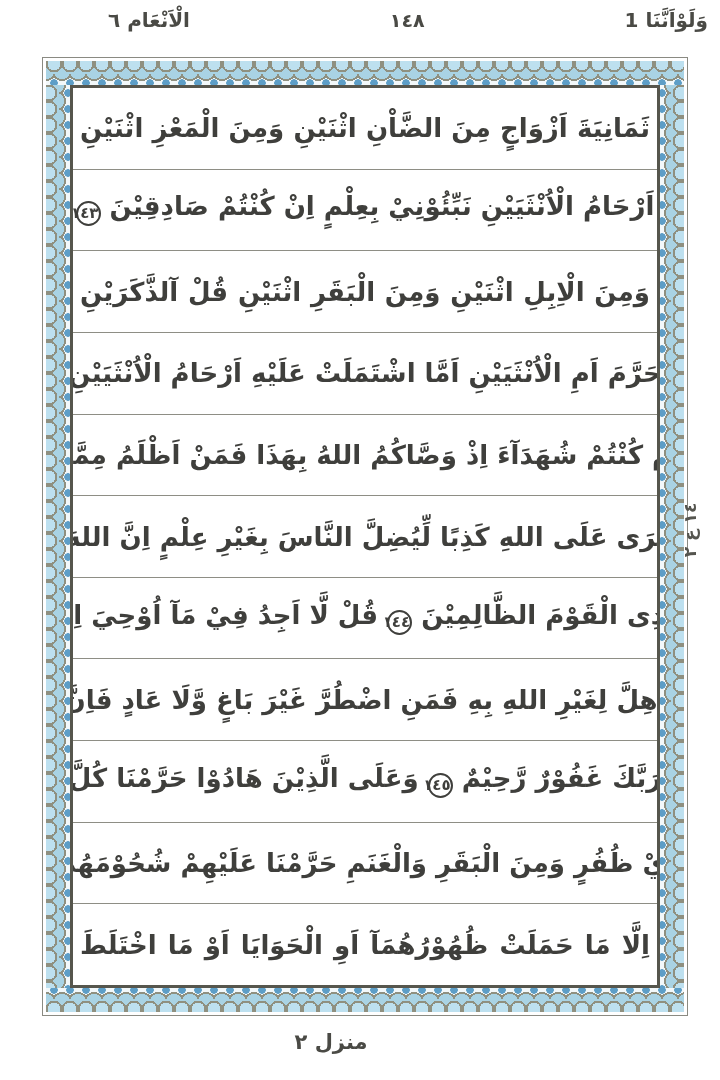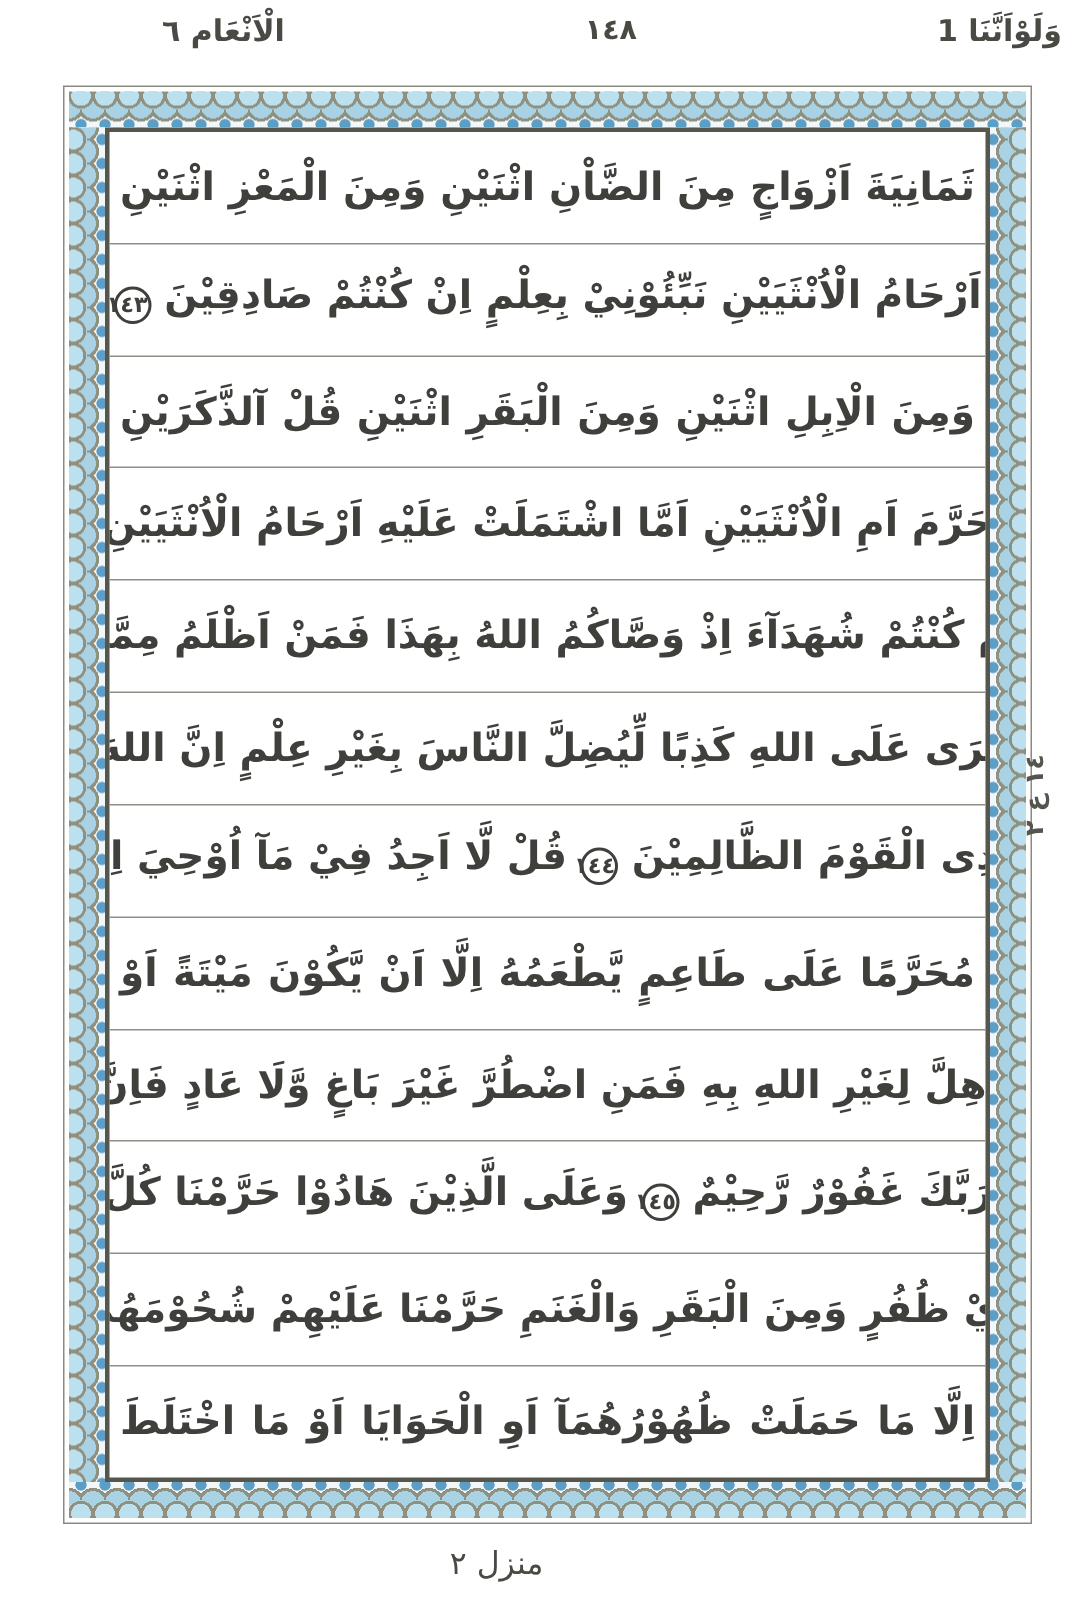--- a/index.html
+++ b/index.html
@@ -98,21 +98,21 @@
     direction:rtl;
     font-size:17px;font-weight:bold;color:#55554f;
     white-space:nowrap;
   }
 
   
   .footer{
     position:absolute;left:0;right:58px;top:1030px;
     text-align:center;
     direction:rtl;
-    font-size:21px;font-weight:normal;color:#4a4a45;
+    font-size:21px;font-weight:bold;color:#4a4a45;
   }
 </style>
 </head>
 <body>
 
 <div class="page">
 
   <div class="header">
     <span class="hdr-right">وَلَوْاَنَّنَا 1</span>
     <span class="hdr-num">١٤٨</span>
@@ -141,23 +141,20 @@
           <div class="qrow">
             <div class="qtext">اَمْ كُنْتُمْ شُهَدَآءَ اِذْ وَصَّاكُمُ اللهُ بِهَذَا فَمَنْ اَظْلَمُ مِمَّنِ</div>
           </div>
           <div class="qrow">
             <div class="qtext">افْتَرَى عَلَى اللهِ كَذِبًا لِّيُضِلَّ النَّاسَ بِغَيْرِ عِلْمٍ اِنَّ اللهَ لَا</div>
           </div>
           <div class="qrow">
             <div class="qtext">يَهْدِى الْقَوْمَ الظَّالِمِيْنَ <span class="ayah">١٤٤</span> قُلْ لَّا اَجِدُ فِيْ مَآ اُوْحِيَ اِلَيَّ</div>
           </div>
           <div class="qrow">
-            <div class="qtext">مُحَرَّمًا عَلَى طَاعِمٍ يَّطْعَمُهُ اِلَّا اَنْ يَّكُوْنَ مَيْتَةً اَوْ</div>
-          </div>
-          <div class="qrow">
             <div class="qtext">اُهِلَّ لِغَيْرِ اللهِ بِهِ فَمَنِ اضْطُرَّ غَيْرَ بَاغٍ وَّلَا عَادٍ فَاِنَّ</div>
           </div>
           <div class="qrow">
             <div class="qtext">رَبَّكَ غَفُوْرٌ رَّحِيْمٌ <span class="ayah">١٤٥</span> وَعَلَى الَّذِيْنَ هَادُوْا حَرَّمْنَا كُلَّ</div>
           </div>
           <div class="qrow">
             <div class="qtext">ذِيْ ظُفُرٍ وَمِنَ الْبَقَرِ وَالْغَنَمِ حَرَّمْنَا عَلَيْهِمْ شُحُوْمَهُمَآ</div>
           </div>
           <div class="qrow">
             <div class="qtext">اِلَّا مَا حَمَلَتْ ظُهُوْرُهُمَآ اَوِ الْحَوَايَا اَوْ مَا اخْتَلَطَ</div>

